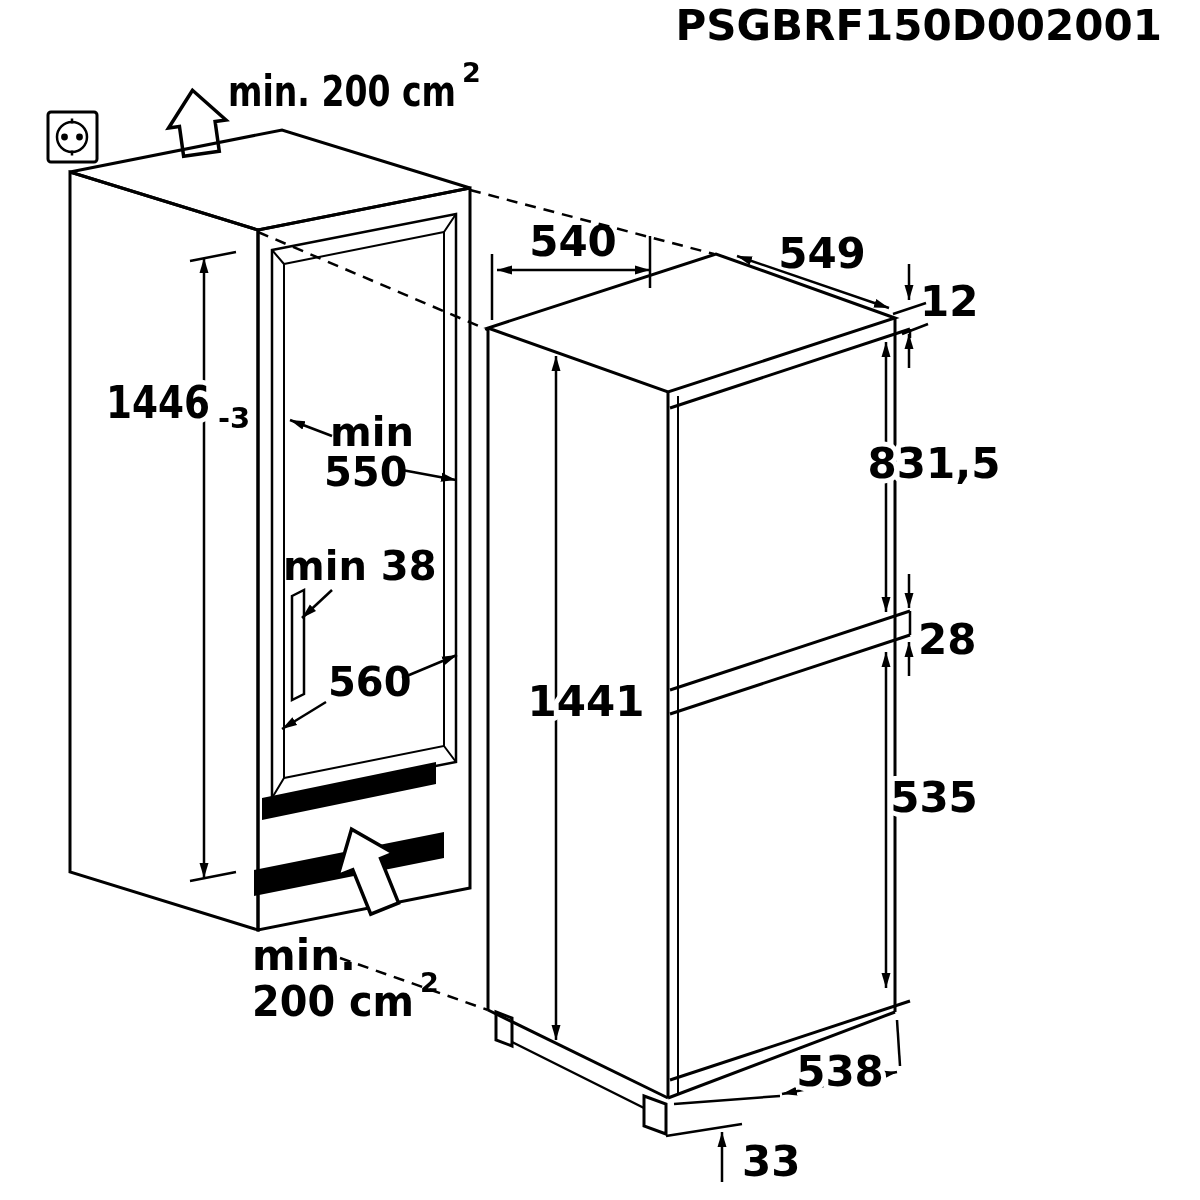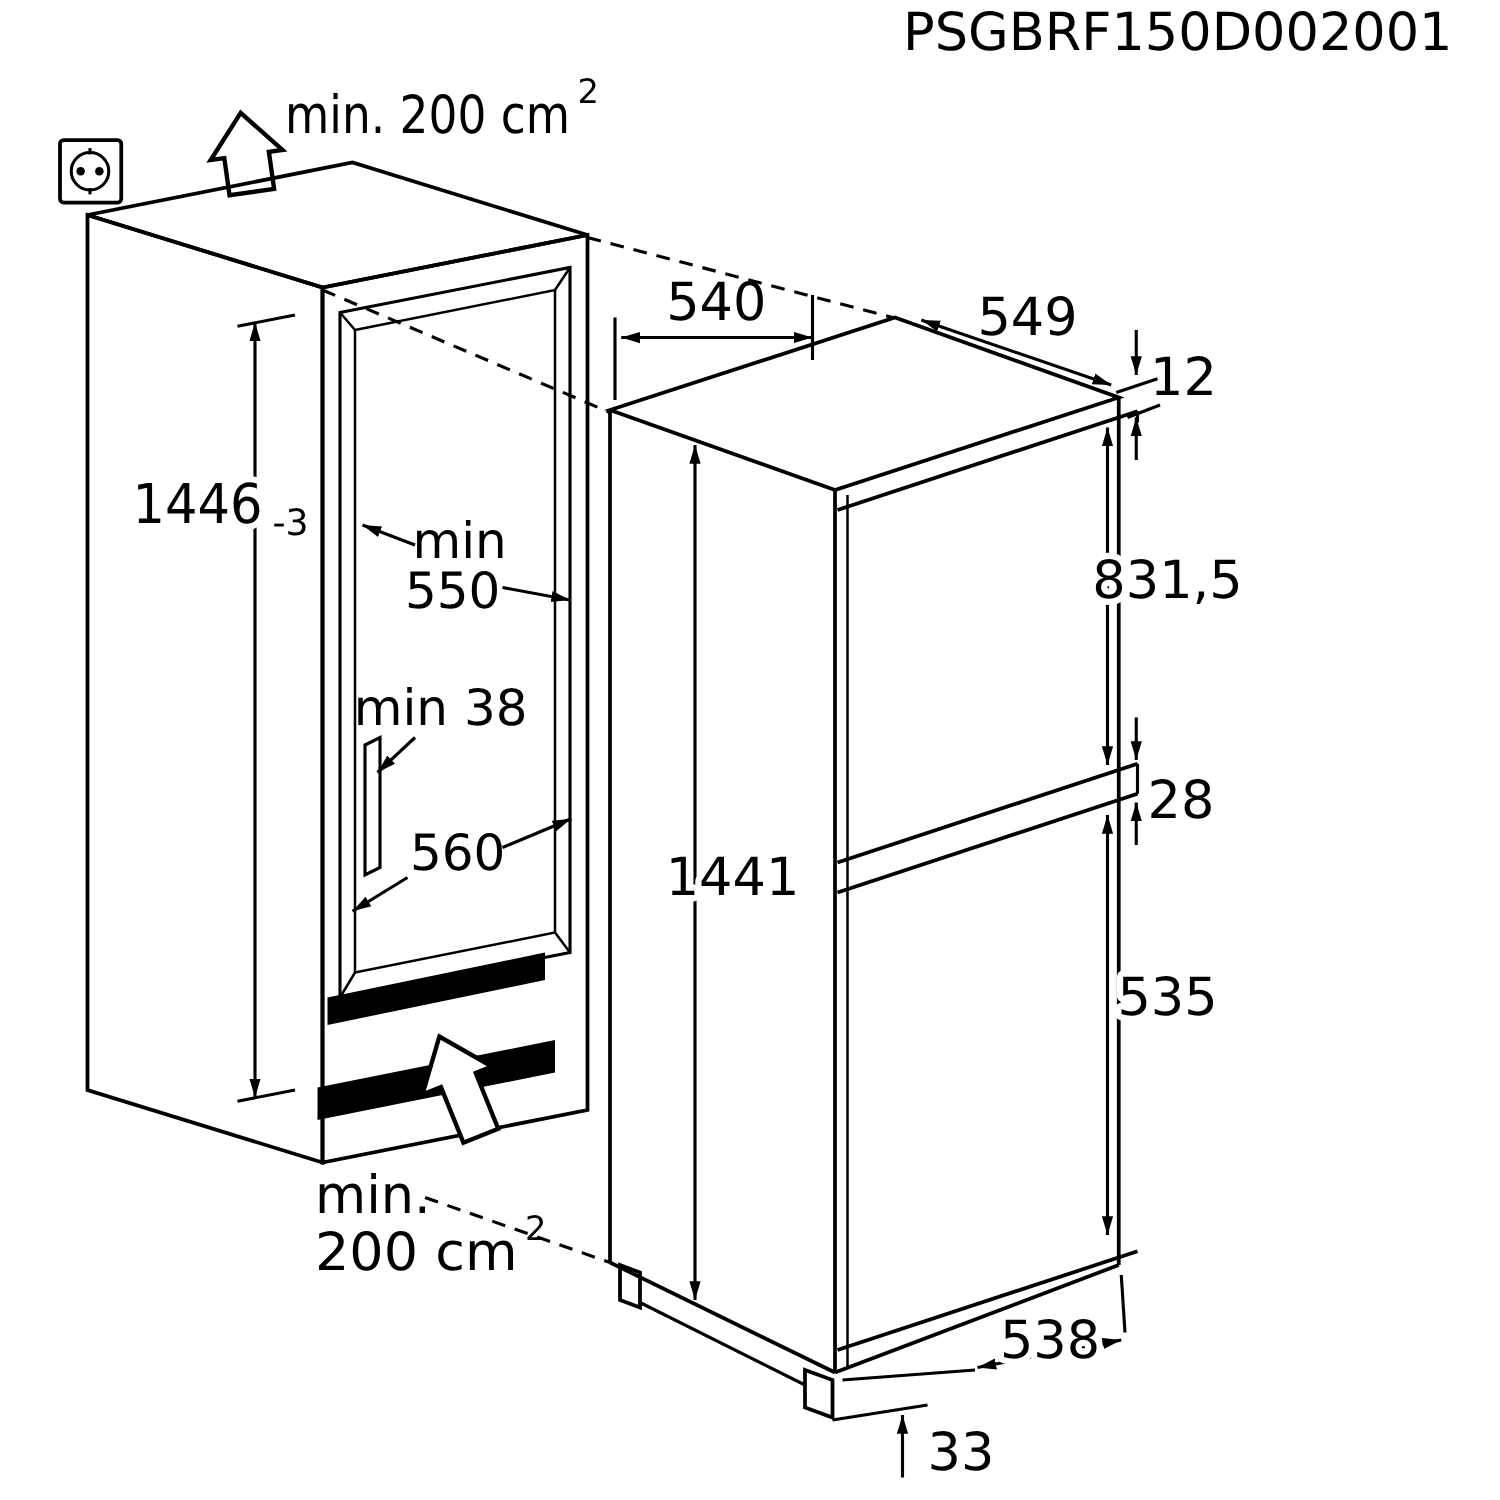--- a/index.html
+++ b/index.html
@@ -1,16 +1,16 @@
 <!DOCTYPE html>
 <html><head>
 <meta charset="utf-8">
 <style>
   html,body{margin:0;padding:0;background:#ffffff;}
-  .canvas{position:relative;width:1200px;height:1200px;background:#ffffff;overflow:hidden;}
+  .canvas{position:relative;width:1200px;height:1200px;background:#ffffff;overflow:hidden;font-weight:bold;}
   svg{position:absolute;left:0;top:0;}
   text{font-family:"DejaVu Sans","Liberation Sans",sans-serif;fill:#000;}
   .obj{stroke:#000;stroke-width:3;fill:none;stroke-linejoin:miter;stroke-linecap:butt;}
   .thin{stroke:#000;stroke-width:2;fill:none;}
   .mid{stroke:#000;stroke-width:2.5;fill:none;}
   .dim{stroke:#000;stroke-width:2.5;fill:none;}
   .dash{stroke:#000;stroke-width:2.5;fill:none;stroke-dasharray:11 8;}
   .solidfill{fill:#000;stroke:none;}
   .whitefill{fill:#fff;stroke:#000;stroke-width:3.5;stroke-linejoin:miter;}
   .halo{paint-order:stroke;stroke:#fff;stroke-width:10px;stroke-linejoin:round;}

